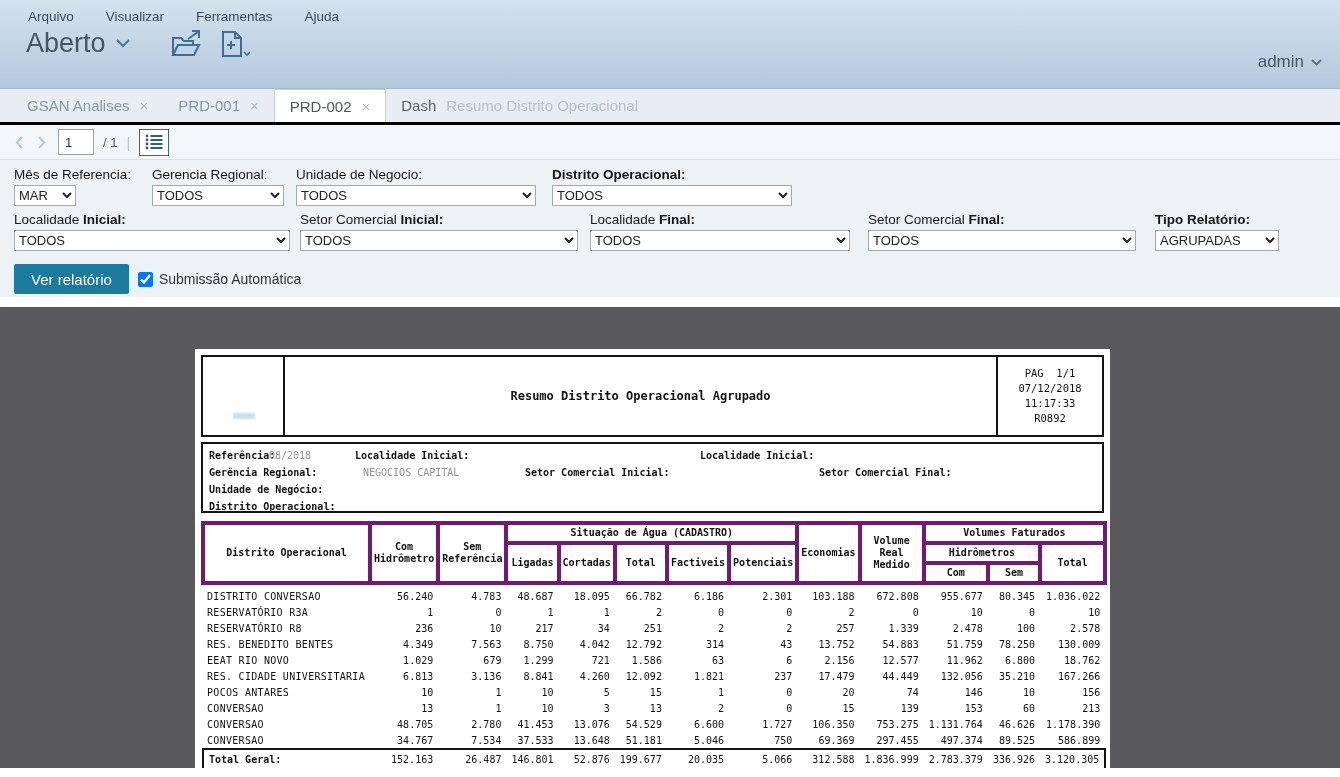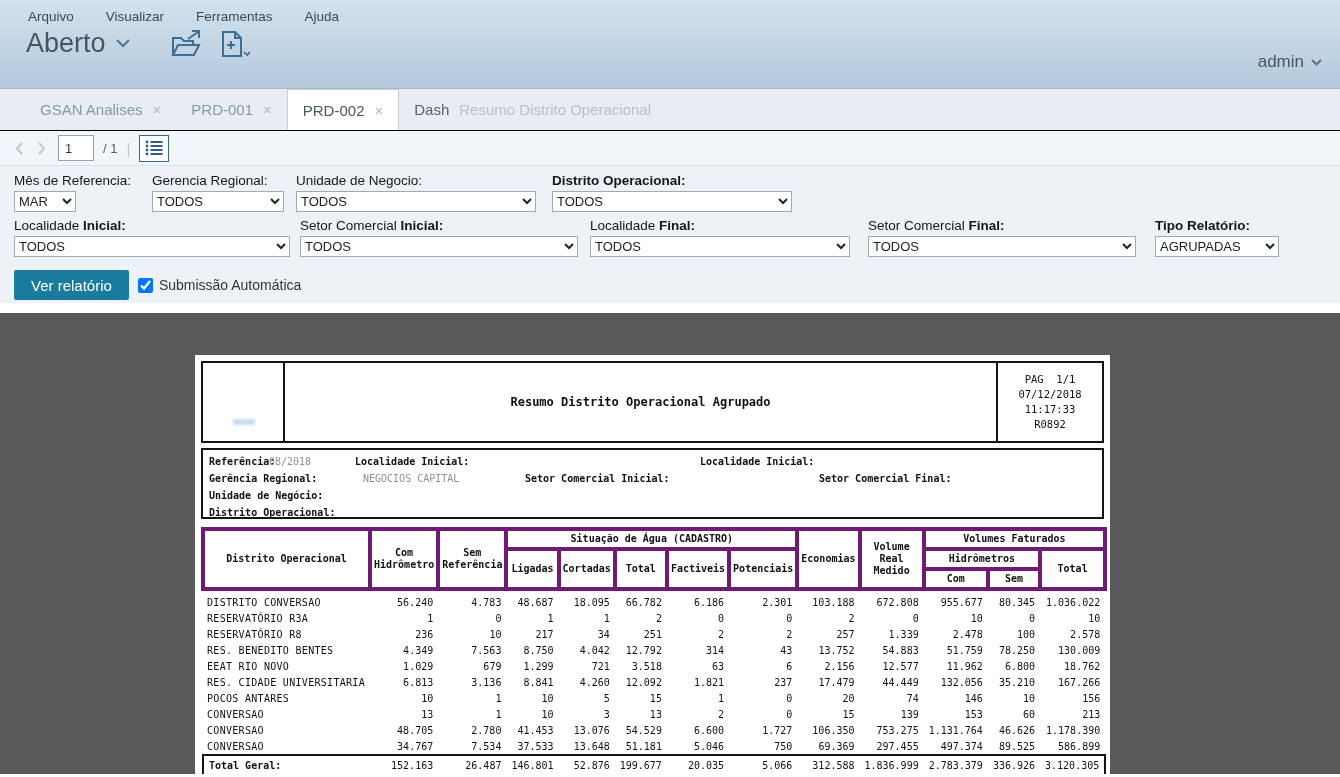--- a/index.html
+++ b/index.html
@@ -11,22 +11,22 @@
                 border-bottom:1px solid #a6bccd; position:relative; }
   .menu-row { display:flex; gap:32px; padding:9px 0 0 28px; }
   .menu-item { font-size:13.5px; color:#3c4a57; cursor:default; }
   .open-row { display:flex; align-items:center; gap:26px; padding:4px 0 0 26px; }
   .open-btn { display:flex; align-items:center; gap:10px; color:#49545f; font-size:27px; }
   .hdr-icons { display:flex; align-items:center; gap:18px; margin-left:14px; }
   .user-menu { position:absolute; right:18px; bottom:16px; display:flex; align-items:center;
                gap:7px; font-size:17px; color:#4a5560; }
 
   
-  .tab-bar { height:42px; background:#e7edf2; border-bottom:1px solid #000000;
-             display:flex; align-items:stretch; padding-left:25px; }
+  .tab-bar { height:36px; background:#e7edf2; border-bottom:3px solid #000000;
+             display:flex; align-items:stretch; padding-left:12px; }
   .tab { display:flex; align-items:center; gap:10px; padding:0 15px; font-size:15px;
          color:#8599ab; white-space:nowrap; }
   .tab .close { color:#a9bcca; font-size:15px; }
   .tab.active { background:#fff; border:1px solid #c2d1dd; border-bottom:none;
                 color:#4c5660; }
   .tab.dash { color:#59636d; padding-right:4px; }
   .tab-subtitle { display:flex; align-items:center; font-size:15px; color:#b7c1ca;
                   padding-left:6px; }
 
   
@@ -392,21 +392,21 @@
             <td class="num">51.759</td>
             <td class="num">78.250</td>
             <td class="num">130.009</td>
           </tr>
           <tr>
             <td class="c-name">EEAT RIO NOVO</td>
             <td class="num">1.029</td>
             <td class="num">679</td>
             <td class="num">1.299</td>
             <td class="num">721</td>
-            <td class="num">3.518</td>
+            <td class="num">1.586</td>
             <td class="num">63</td>
             <td class="num">6</td>
             <td class="num">2.156</td>
             <td class="num">12.577</td>
             <td class="num">11.962</td>
             <td class="num">6.800</td>
             <td class="num">18.762</td>
           </tr>
           <tr>
             <td class="c-name">RES. CIDADE UNIVERSITARIA</td>

